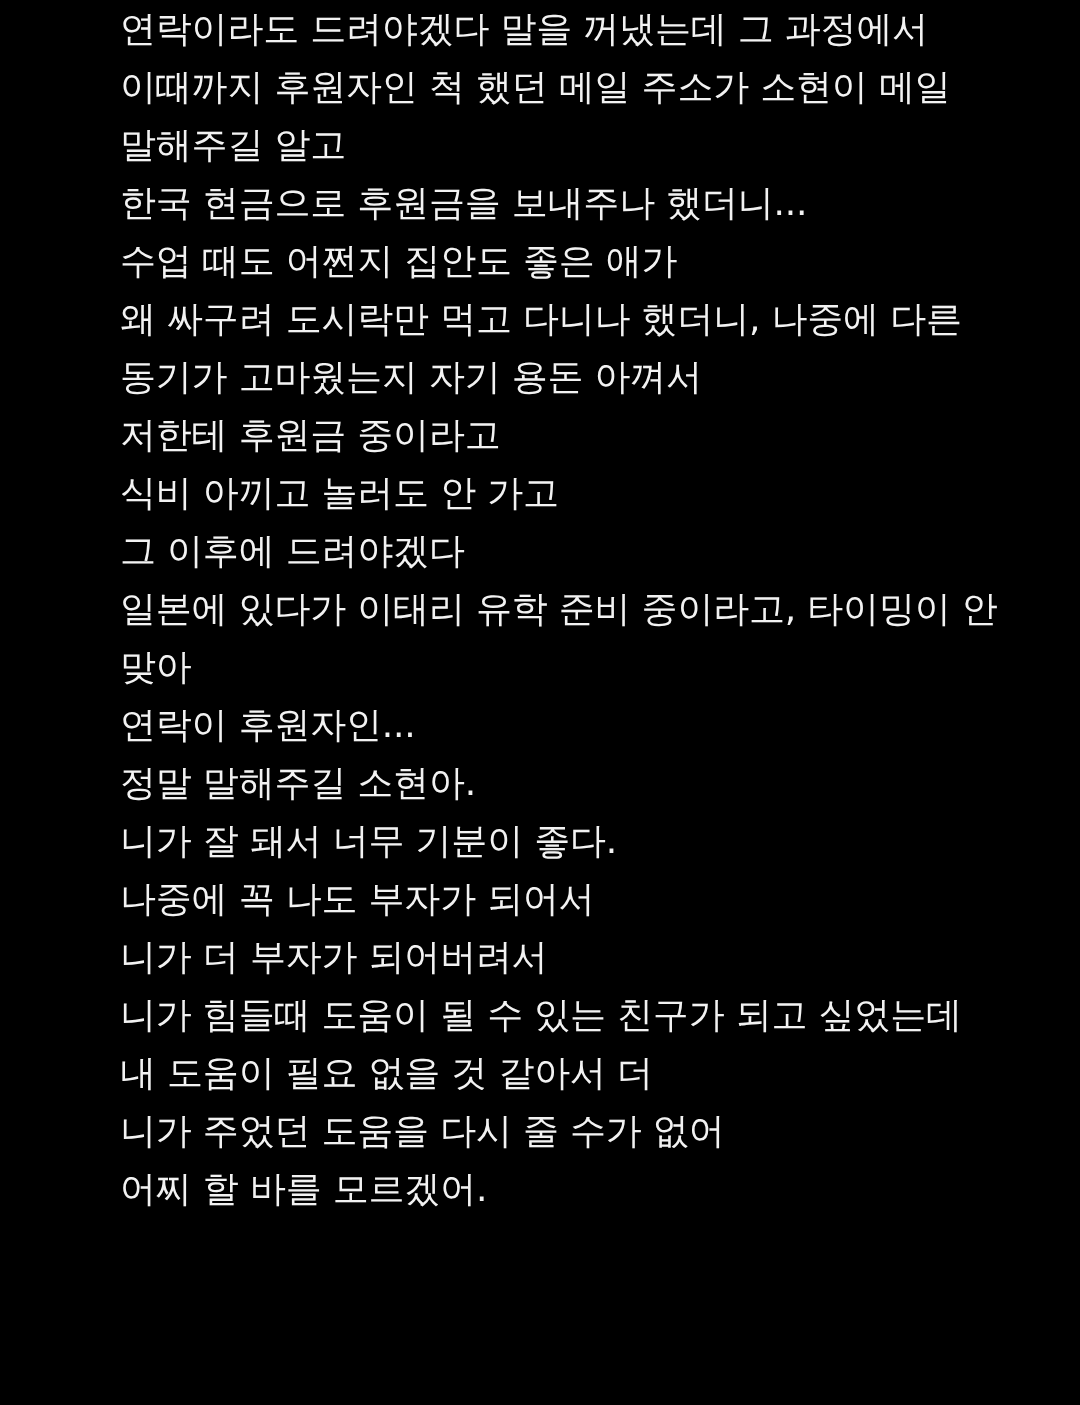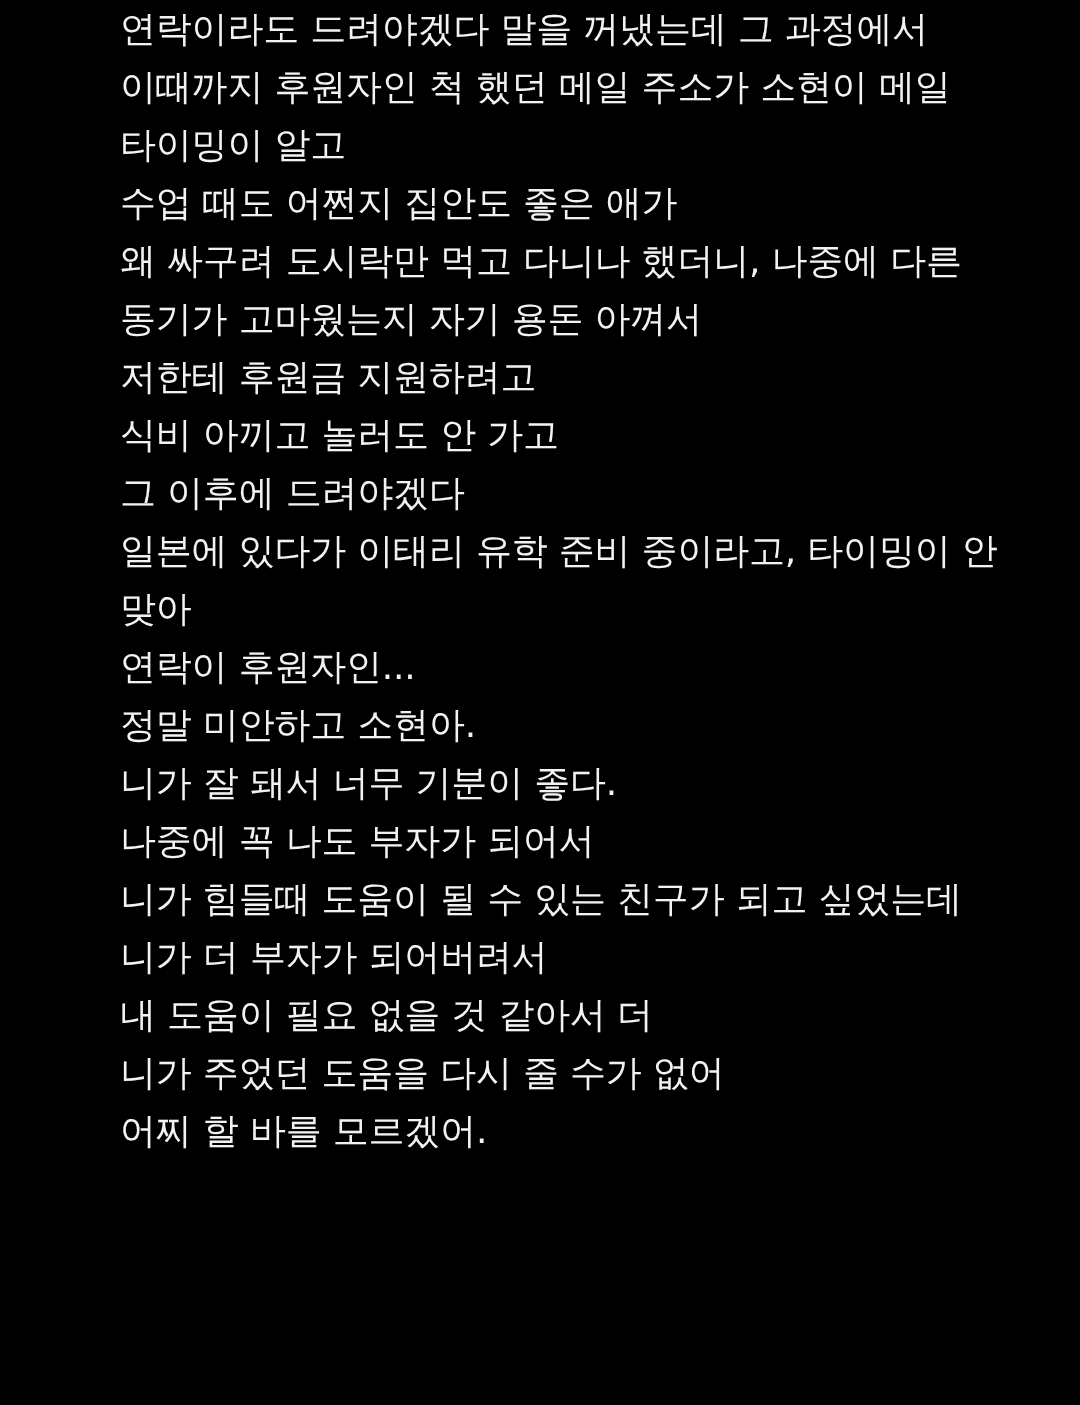--- a/index.html
+++ b/index.html
@@ -38,32 +38,33 @@
     font-weight: 400;
   }
 </style>
 </head>
 <body>
 
 <div class="page">
   <div class="text-body" id="text-body">
       <div class="line">연락이라도 드려야겠다 말을 꺼냈는데 그 과정에서</div>
       <div class="line">이때까지 후원자인 척 했던 메일 주소가 소현이 메일</div>
-      <div class="line">타이밍이 알고</div>
+      <div class="line">말해주길 알고</div>
+      <div class="line">한국 현금으로 후원금을 보내주나 했더니...</div>
       <div class="line">수업 때도 어쩐지 집안도 좋은 애가</div>
       <div class="line">왜 싸구려 도시락만 먹고 다니나 했더니, 나중에 다른</div>
       <div class="line">동기가 고마웠는지 자기 용돈 아껴서</div>
-      <div class="line">저한테 후원금 지원하려고</div>
+      <div class="line">저한테 후원금 중이라고</div>
       <div class="line">식비 아끼고 놀러도 안 가고</div>
       <div class="line">그 이후에 드려야겠다</div>
       <div class="line">일본에 있다가 이태리 유학 준비 중이라고, 타이밍이 안</div>
       <div class="line">맞아</div>
       <div class="line">연락이 후원자인...</div>
-      <div class="line">정말 미안하고 소현아.</div>
+      <div class="line">정말 말해주길 소현아.</div>
       <div class="line">니가 잘 돼서 너무 기분이 좋다.</div>
       <div class="line">나중에 꼭 나도 부자가 되어서</div>
+      <div class="line">니가 더 부자가 되어버려서</div>
       <div class="line">니가 힘들때 도움이 될 수 있는 친구가 되고 싶었는데</div>
-      <div class="line">니가 더 부자가 되어버려서</div>
       <div class="line">내 도움이 필요 없을 것 같아서 더</div>
       <div class="line">니가 주었던 도움을 다시 줄 수가 없어</div>
       <div class="line">어찌 할 바를 모르겠어.</div>
     </div>
 </div>
 
 </body></html>

